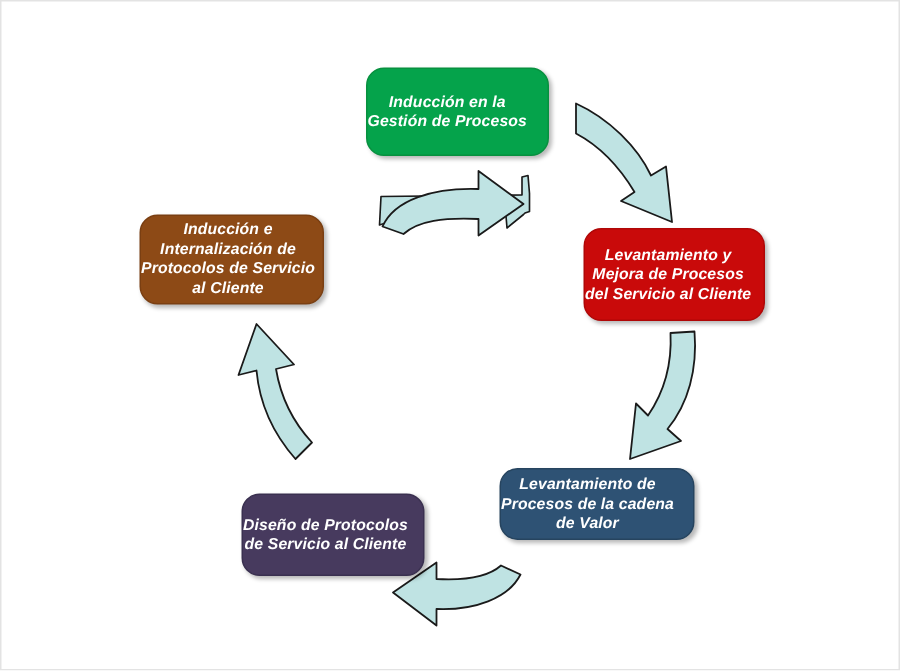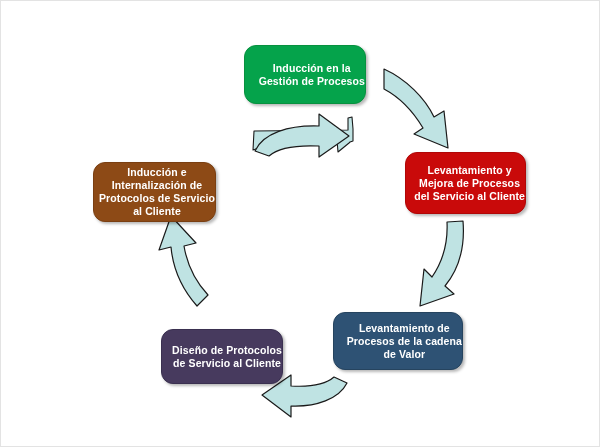--- a/index.html
+++ b/index.html
@@ -23,57 +23,58 @@
     position: absolute;
     left: 0;
     top: 0;
     width: 600px;
     height: 447px;
   }
   .node {
     position: absolute;
     display: flex;
     align-items: center;
-    justify-content: flex-end;
+    justify-content: flex-start;
     text-align: center;
     border-radius: 12px;
     color: #ffffff;
     font-weight: bold;
     font-size: 10.5px;
     line-height: 13px;
     letter-spacing: 0.1px;
     box-sizing: border-box;
     padding: 3px 0;
     box-shadow: 2px 2px 3px rgba(0,0,0,0.28);
     z-index: 3;
+    font-style: italic;
   }
   .node span { display: block; white-space: pre-line; }
 
   #node-induccion-gestion {
     left: 243px; top: 44px; width: 122px; height: 59px;
     background: #05a34b;
     border: 1px solid #07913f;
   }
   #node-levantamiento-mejora {
-    left: 404px; top: 151px; width: 121px; height: 62px;
+    left: 388px; top: 151px; width: 121px; height: 62px;
     background: #c90a0a;
     border: 1px solid #b00707;
   }
   #node-levantamiento-cadena {
-    left: 332px; top: 311px; width: 130px; height: 58px;
+    left: 332px; top: 311px; width: 130px; height: 48px;
     background: #2e5274;
     border: 1px solid #26445f;
   }
   #node-diseno-protocolos {
     left: 160px; top: 328px; width: 122px; height: 55px;
     background: #473a5e;
     border: 1px solid #3a3050;
   }
   #node-induccion-internalizacion {
-    left: 92px; top: 161px; width: 123px; height: 60px;
+    left: 92px; top: 142px; width: 123px; height: 60px;
     background: #8d4a16;
     border: 1px solid #7a3f12;
   }
 </style>
 </head>
 <body>
 
 <div id="canvas">
 
   <svg id="svg-layer" viewBox="0 0 600 447">

